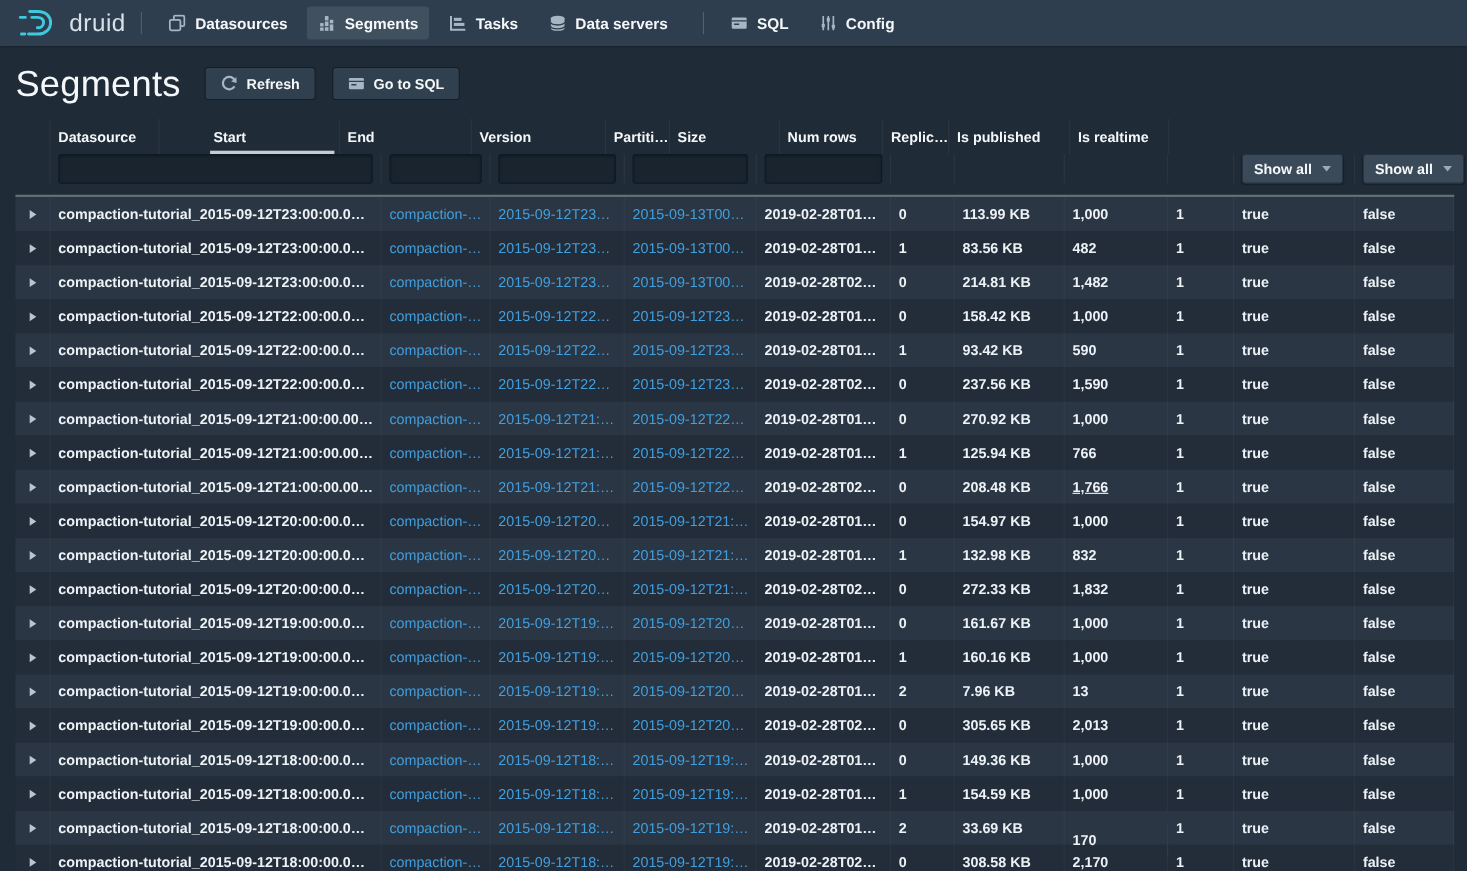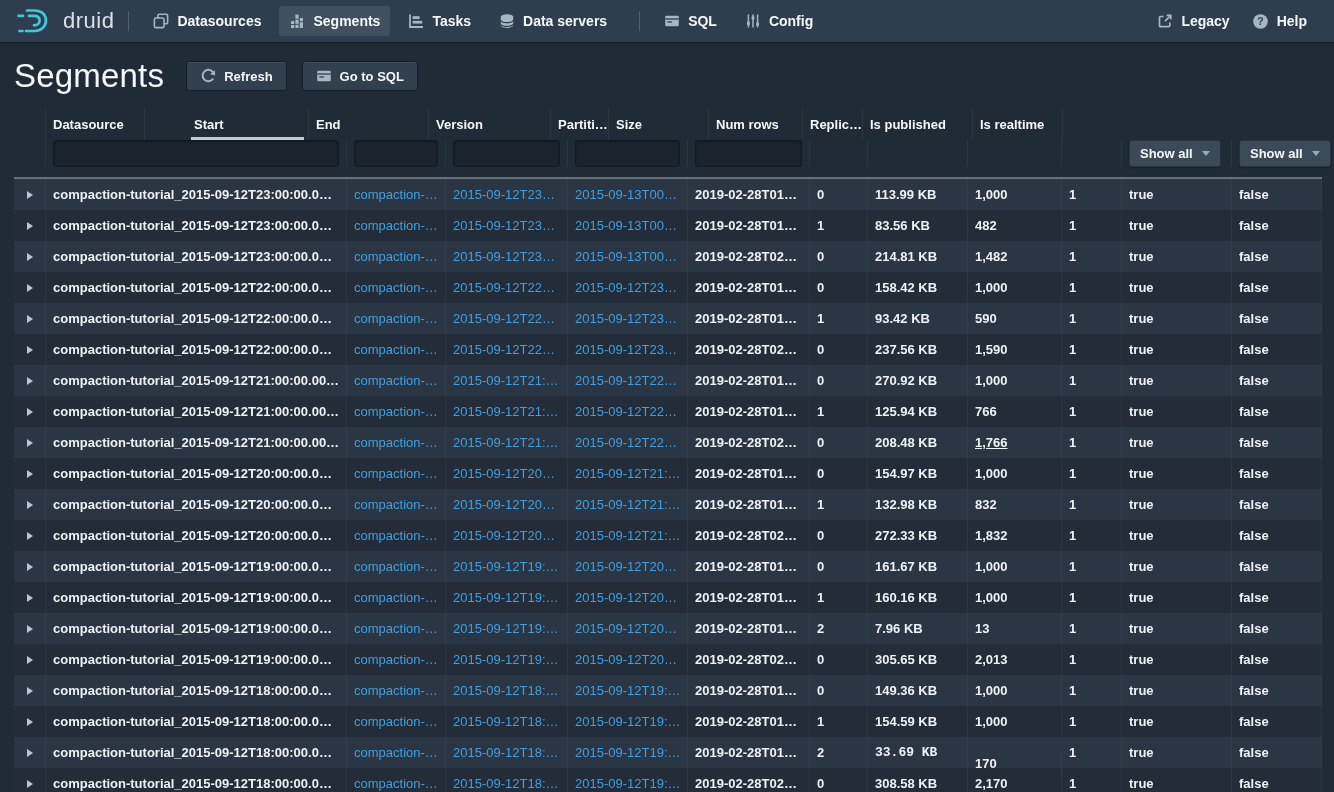--- a/index.html
+++ b/index.html
@@ -163,43 +163,20 @@
               <rect x="2" y="8.6" width="2.8" height="3.4" rx="0.6"></rect>
               <rect x="6.6" y="3.2" width="2.8" height="3.4" rx="0.6"></rect>
               <rect x="11.2" y="9.4" width="2.8" height="3.4" rx="0.6"></rect>
             </g>
           </svg>
         </span>
         <span>Config</span>
       </div>
     </div>
   <div class="nav-spacer"></div>
-  <div id="nav-right" style="display:flex;align-items:center;">
-      <div class="nav-item" style="margin-right: 2px;">
-        <span class="icon">
-          <svg width="16" height="16" viewBox="0 0 16 16">
-            <g fill="none" stroke="#a7b6c2" stroke-width="1.7">
-      <path d="M12.8 9.4 v3.4 a0.9 0.9 0 0 1 -0.9 0.9 H3.4 a0.9 0.9 0 0 1 -0.9 -0.9 V4.4 a0.9 0.9 0 0 1 0.9 -0.9 H6.6"></path>
-      <path d="M9.6 2.4 h4.2 v4.2"></path>
-              <path d="M13.6 2.6 L8 8.2"></path>
-            </g>
-          </svg>
-        </span>
-        <span>Legacy</span>
-      </div>
-      <div class="nav-item" style="margin-right: 2px;">
-        <span class="icon">
-          <svg width="17" height="17" viewBox="0 0 17 17">
-      <circle cx="8.5" cy="8.5" r="7.3" fill="#a7b6c2"></circle>
-      <text x="8.5" y="12.2" text-anchor="middle" font-family="Liberation Sans, sans-serif" font-size="10.5" font-weight="bold" fill="#2e3e4e">?</text>
-          </svg>
-        </span>
-        <span>Help</span>
-      </div>
-    </div>
 </div>
 
 <div class="page-header">
   <div class="page-title">Segments</div>
   <div class="btn">
     <span class="icon">
       <svg width="16" height="16" viewBox="0 0 16 16">
         <path d="M13.2 10.5 A5.7 5.7 0 1 1 13.7 5.6" fill="none" stroke="#a7b6c2" stroke-width="2"></path>
         <polygon points="14.9,2.2 15.1,7.4 10.1,6.2" fill="#a7b6c2"></polygon>
       </svg>
@@ -560,21 +537,21 @@
       <div class="tr">
         <div class="td expander" style="width: 32px;">
           <span class="tri"></span>
         </div>
         <div class="td" style="width: 301px;">compaction-tutorial_2015-09-12T18:00:00.0…</div>
         <div class="td link" style="width: 99px;">compaction-…</div>
         <div class="td link" style="width: 122px;">2015-09-12T18:…</div>
         <div class="td link" style="width: 120px;">2015-09-12T19:…</div>
         <div class="td" style="width: 122px;">2019-02-28T01…</div>
         <div class="td" style="width: 58px;">2</div>
-        <div class="td" style="width: 100px; font-family: Liberation Mono, monospace;">33.69 KB</div>
+        <div class="td" style="width: 100px;">33.69 KB</div>
         <div class="td" style="width: 94px; margin-top: 11px;">170</div>
         <div class="td" style="width: 60px;">1</div>
         <div class="td" style="width: 110px;">true</div>
         <div class="td" style="width: 90px;">false</div>
       </div>
       <div class="tr">
         <div class="td expander" style="width: 32px;">
           <span class="tri"></span>
         </div>
         <div class="td" style="width: 301px;">compaction-tutorial_2015-09-12T18:00:00.0…</div>

